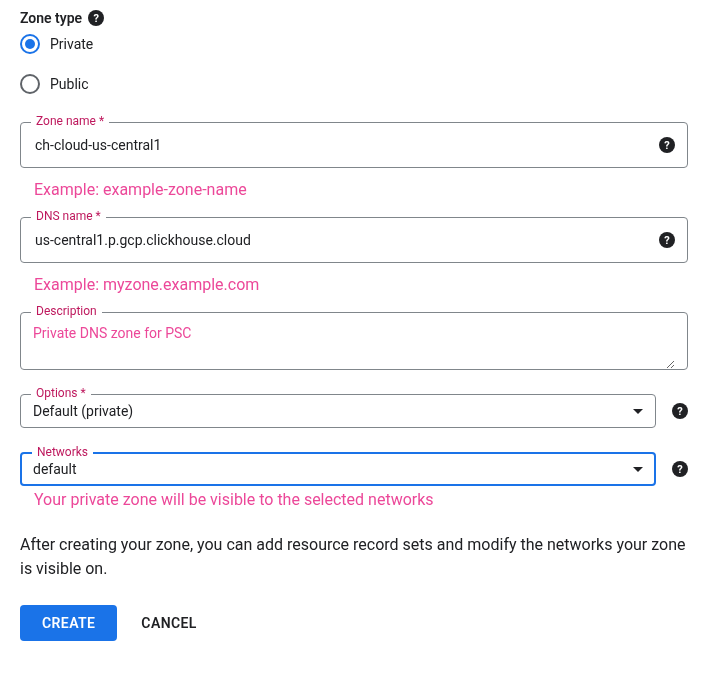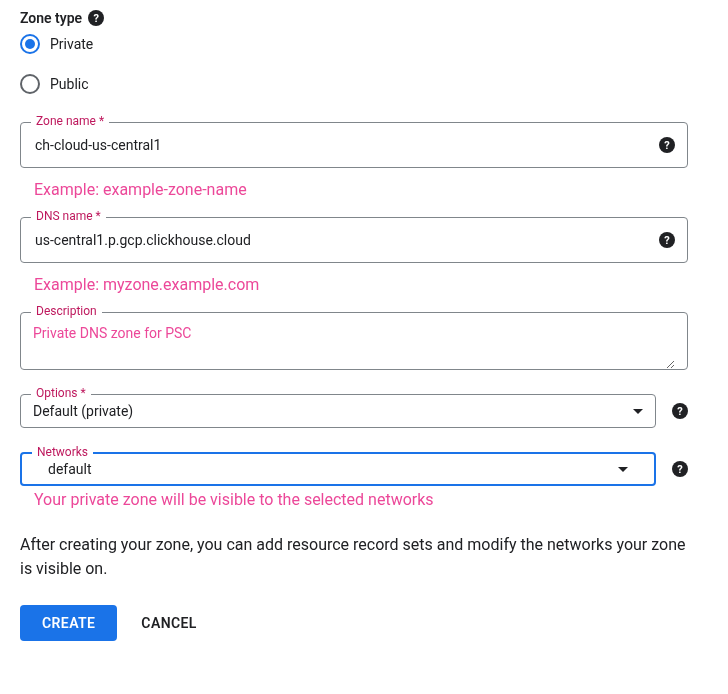--- a/index.html
+++ b/index.html
@@ -141,21 +141,21 @@
     border: 1px solid #80868b;
     border-radius: 4px;
     height: 34px;
     display: flex;
     align-items: center;
     padding: 0 12px;
     cursor: pointer;
   }
   .select-box.focused {
     border: 2px solid #1a73e8;
-    padding: 0 26px;
+    padding: 0 11px;
   }
   .select-value {
     flex: 1;
     font-size: 14px;
   }
   .caret {
     width: 0;
     height: 0;
     border-left: 5px solid transparent;
     border-right: 5px solid transparent;

